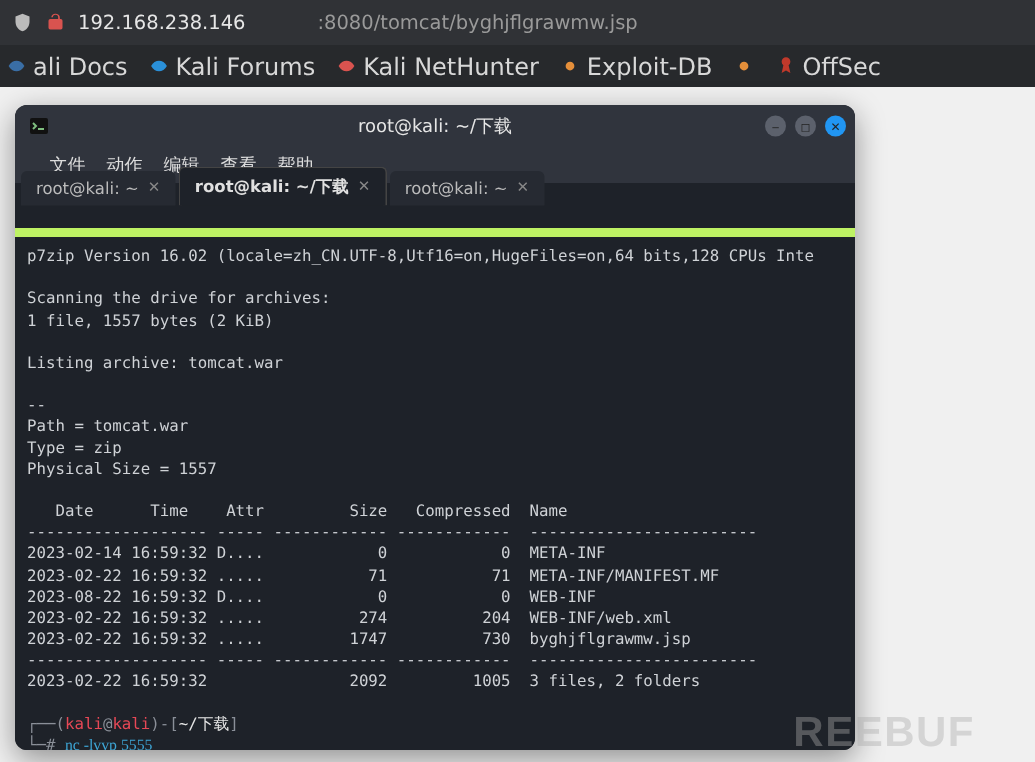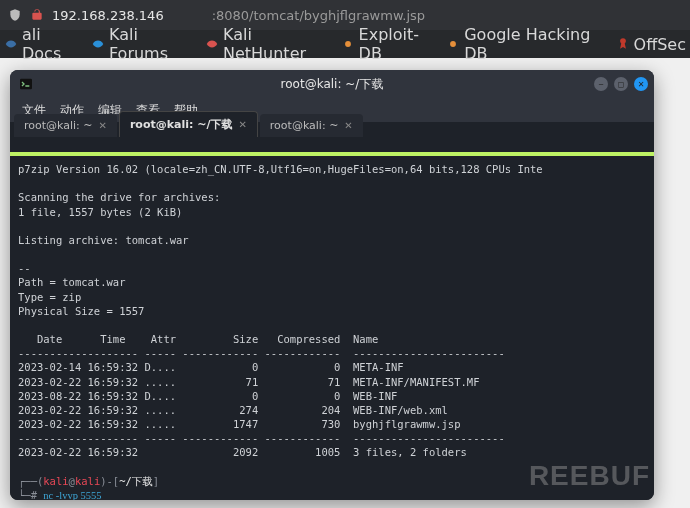--- a/index.html
+++ b/index.html
@@ -57,21 +57,21 @@
   .bm-icon {
     width: 14px; height: 14px;
     display: inline-flex; align-items: center; justify-content: center;
   }
 
   
   .term-window {
     position: absolute;
     left: 10px;
     top: 70px;
-    width: 644px;
+    width: 560px;
     height: 430px;
     background: #1e2229;
     border-radius: 8px;
     box-shadow: 0 6px 20px rgba(0,0,0,0.4);
     overflow: hidden;
     display: flex;
     flex-direction: column;
   }
   .titlebar {
     background: #30343d;
@@ -106,34 +106,34 @@
   .win-min { background: #5c616c; }
   .win-max { background: #5c616c; }
   .win-close { background: #2196f3; }
 
   .menubar {
     background: #30343d;
     height: 24px;
     display: flex;
     align-items: center;
     gap: 14px;
-    padding: 0 12px;
+    padding: 0 23px;
     color: #ddd;
     font-size: 12px;
   }
   .menubar span { cursor: pointer; }
 
   .tabs {
     background: #1e2229;
     height: 28px;
     display: flex;
     align-items: flex-end;
     padding: 15px 4px;
     gap: 0;
-    border-bottom: 4px solid #bef264;
+    border-bottom: 6px solid #bef264;
   }
   .tab {
     padding: 5px 10px;
     font-size: 11px;
     color: #bbb;
     display: flex;
     align-items: center;
     gap: 6px;
     cursor: pointer;
     border-top-left-radius: 4px;
@@ -167,21 +167,21 @@
   }
   .prompt-red { color: #e74856; }
   .prompt-cyan { color: #3ea6d6; font-family: Liberation Serif, serif; }
   .prompt-grey { color: #8a8f98; }
   .cmd-white { color: #e6e6e6; }
 
   
   .watermark {
     position: absolute;
     right: 40px;
-    bottom: 16px;
+    bottom: 4px;
     font-size: 28px;
     font-weight: 700;
     color: rgba(170,170,170,0.4);
     font-family: Arial, sans-serif;
     letter-spacing: 1px;
     pointer-events: none;
   }
 </style>
 </head>
 <body>
@@ -234,21 +234,20 @@
         </svg>
     </span>
     <span>Exploit-DB</span>
   </span>
   <span class="bookmark">
     <span class="bm-icon">
       <svg viewBox="0 0 24 24" width="14" height="14">
           <circle cx="12" cy="12" r="5" fill="#e58f3a"></circle>
         </svg>
     </span>
-    <span>Google Hacking DB</span>
   </span>
   <span class="bookmark">
     <span class="bm-icon">
       <svg viewBox="0 0 24 24" width="14" height="14">
           <path fill="#c0392b" d="M12 2a5 5 0 0 1 5 5 5 5 0 0 1-2 4l2 9-5-3-5 3 2-9a5 5 0 0 1-2-4 5 5 0 0 1 5-5z"></path>
         </svg>
     </span>
     <span>OffSec</span>
   </span>
 </div>

